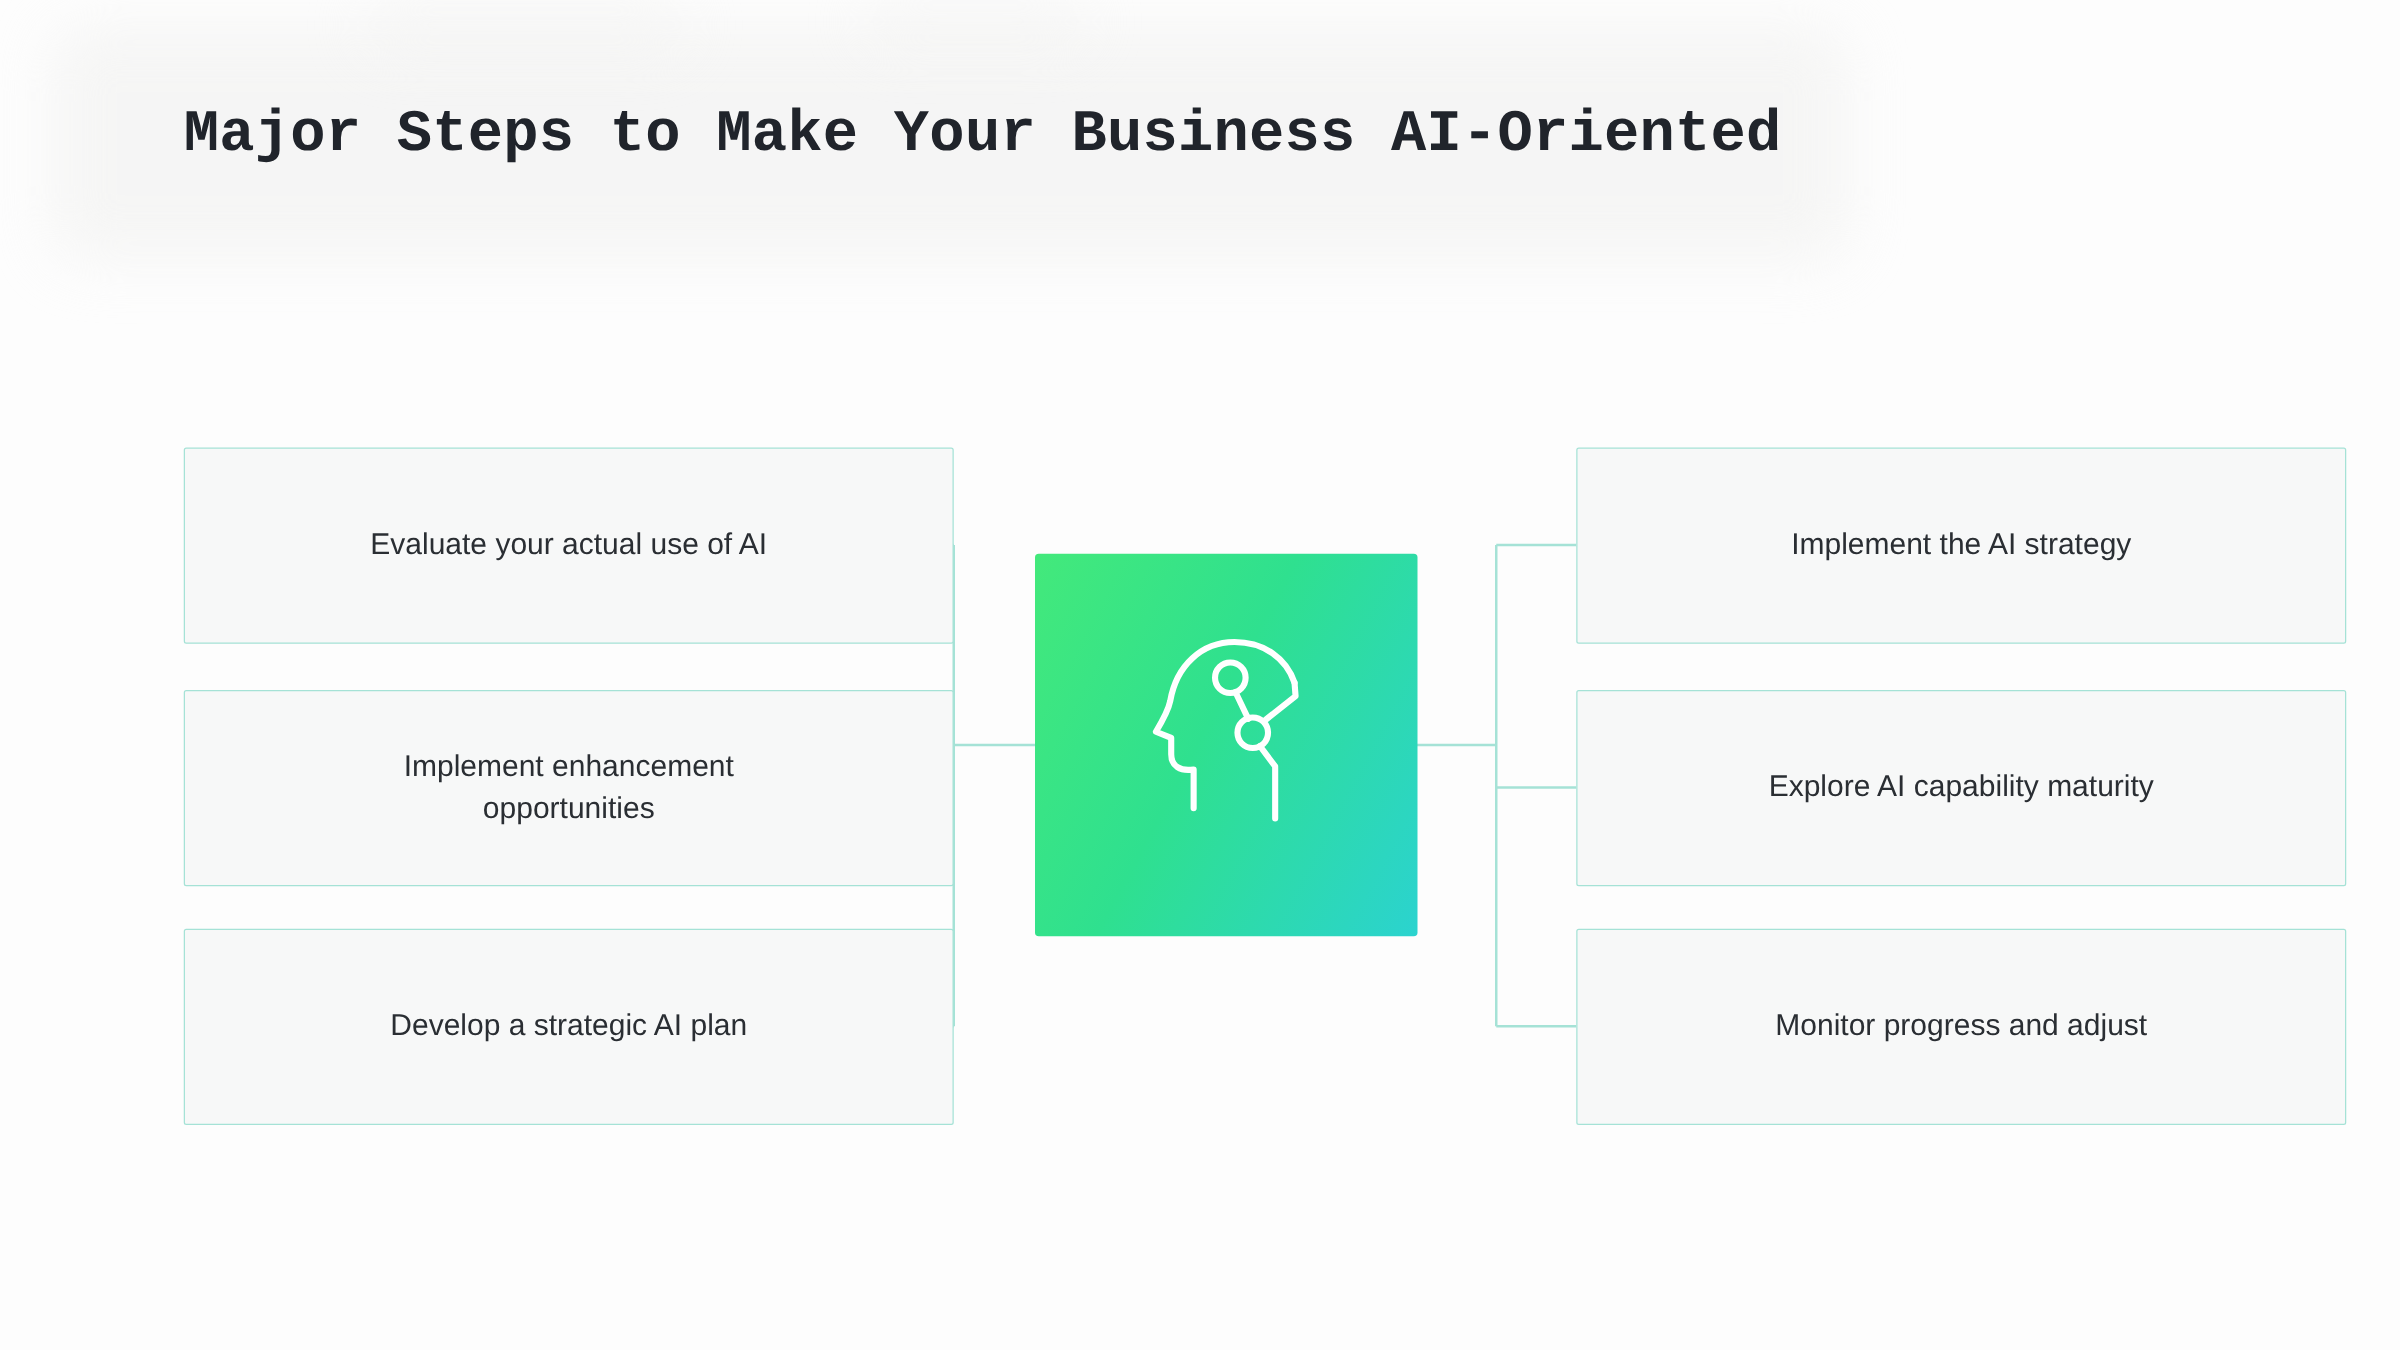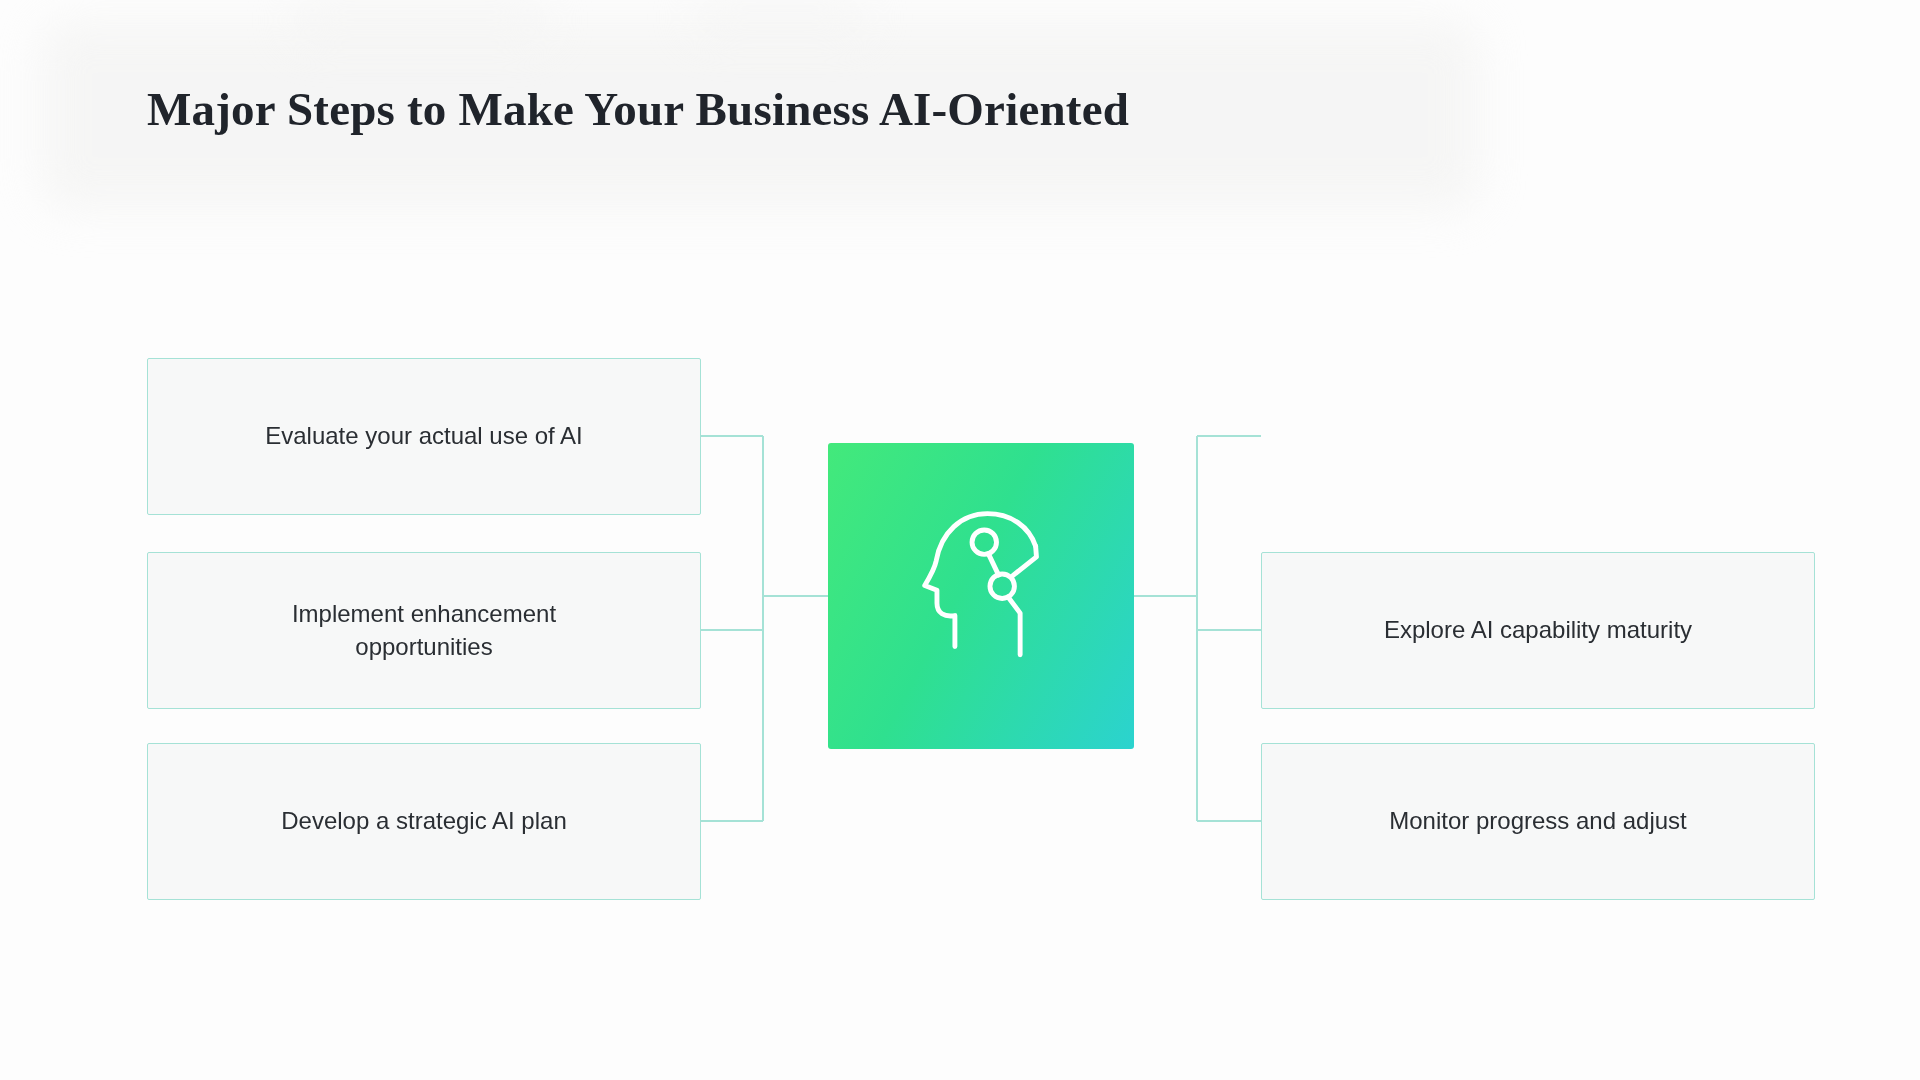--- a/index.html
+++ b/index.html
@@ -26,30 +26,30 @@
     pointer-events: none;
   }
   .bg-blob.b1 { left: 40px;  top: 20px;  width: 1440px; height: 190px; }
   .bg-blob.b2 { left: 290px; top: 0px;   width: 260px;  height: 40px;  opacity:.5;}
   .bg-blob.b3 { left: 690px; top: 0px;   width: 180px;  height: 34px;  opacity:.5;}
 
   .page-title {
     position: absolute;
     left: 147px;
     top: 82px;
-    font-family: Liberation Serif, serif;
+    font-family: Liberation Mono, monospace;
     font-size: 47px;
     font-weight: 700;
     letter-spacing: 0.2px;
     color: #20242b;
   }
 
   .step-box {
     position: absolute;
-    width: 554px;
+    width: 616px;
     height: 157px;
     background: #f7f8f8;
     border: 1px solid #a5e2d6;
     border-radius: 2px;
     display: flex;
     align-items: center;
     justify-content: center;
     text-align: center;
   }
   .step-box .label {
@@ -102,20 +102,23 @@
   <div class="step-box left row1">
     <span class="label">Evaluate your actual use of AI</span>
   </div>
   <div class="step-box left row2">
     <span class="label">Implement enhancement opportunities</span>
   </div>
   <div class="step-box left row3">
     <span class="label">Develop a strategic AI plan</span>
   </div>
 
+  <div class="step-box right row1">
+    <span class="label">Implement the AI strategy</span>
+  </div>
   <div class="step-box right row3">
     <span class="label">Monitor progress and adjust</span>
   </div>
   <div class="step-box right row2">
     <span class="label">Explore AI capability maturity</span>
   </div>
 
   <div class="center-tile">
     <svg viewBox="0 0 120 130" width="196" height="212" fill="none" stroke="#ffffff" stroke-width="3" stroke-linecap="round" stroke-linejoin="round">
 

